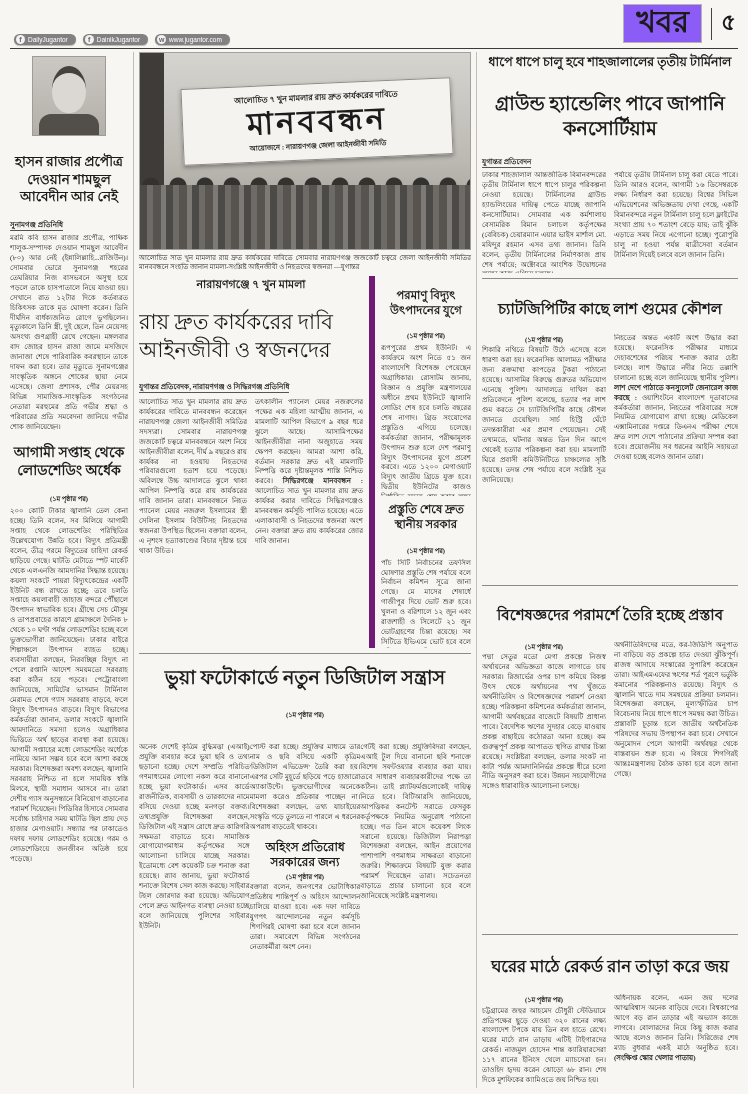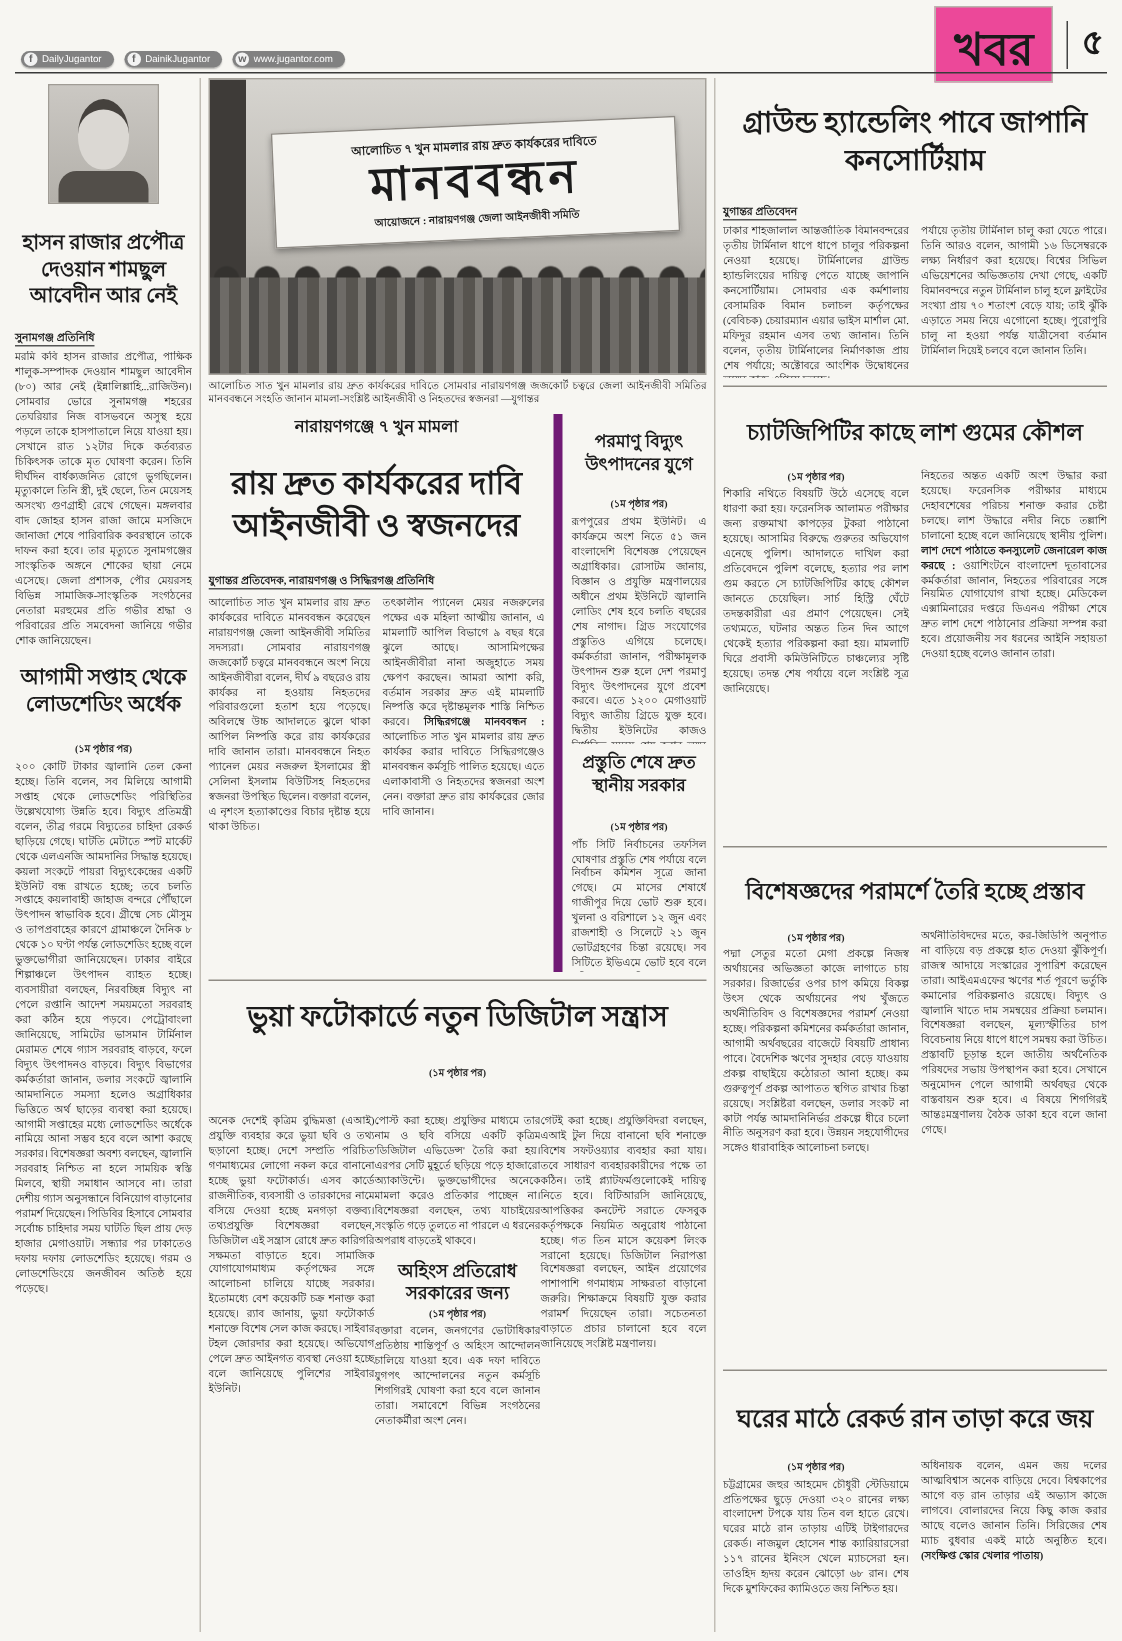--- a/index.html
+++ b/index.html
@@ -12,22 +12,22 @@
         border-bottom:3px solid #111;padding-bottom:1px;font-family:"DejaVu Sans",sans-serif;}
   .dates{margin-left:8px;padding-left:6px;border-left:2px solid #222;font-size:7px;
          line-height:1.5;margin-top:3px;font-family:"DejaVu Sans",sans-serif;}
   .badges{position:absolute;left:2px;top:31px;display:flex;gap:7px;}
   .badge{display:flex;align-items:center;gap:3px;background:#818181;color:#fff;
          border-radius:8px;padding:1px 8px 1px 2px;font-size:6.5px;
          font-family:"Liberation Sans",sans-serif;box-shadow:0 1px 1px rgba(0,0,0,.25);}
   .badge .dot{width:9px;height:9px;border-radius:50%;background:#f2f2f2;color:#666;
          font-size:7px;font-weight:bold;display:flex;align-items:center;justify-content:center;}
   .mast-right{position:absolute;right:0;top:1px;display:flex;align-items:center;gap:9px;}
-  .section-title{font-size:30px;font-weight:900;line-height:1;padding:14px 12px 5px;
-         background:#ec4899;border:1px solid #b9b5ae;font-family:"DejaVu Sans",sans-serif;}
+  .section-title{font-size:30px;font-weight:900;line-height:1;padding:2px 12px 5px;
+         background:#8b5cf6;border:1px solid #b9b5ae;font-family:"DejaVu Sans",sans-serif;}
   .mast-vr{width:1px;height:32px;background:#444;}
   .page-num{font-size:23px;font-weight:700;}
   .top-rule{position:absolute;top:48px;left:10px;right:10px;height:1px;background:#3a3a3a;}
   
   .grid{position:absolute;top:52px;left:10px;right:10px;bottom:6px;display:flex;}
   .vr{width:1px;background:#c2beb6;margin:0 5px;}
   .col-left{width:118px;flex:none;display:flex;flex-direction:column;}
   .col-center{width:332px;flex:none;display:flex;flex-direction:column;}
   .col-right{flex:1;display:flex;flex-direction:column;}
   
@@ -63,21 +63,21 @@
   .banner .b1{font-size:8px;font-weight:700;}
   .banner .bw{font-size:31px;font-weight:900;letter-spacing:3px;line-height:1.15;
       font-family:"DejaVu Sans",sans-serif;}
   .banner .b2{font-size:7px;font-weight:700;}
   .cap{font-size:6.8px;line-height:1.35;text-align:justify;margin:3px 0 5px;flex:none;}
   .story-row{display:flex;height:372px;flex:none;overflow:hidden;}
   .story-main{width:224px;flex:none;display:flex;flex-direction:column;}
   .story-side{flex:1;margin-left:6px;padding-left:6px;border-left:6px solid #701a75;
               display:flex;flex-direction:column;overflow:hidden;}
   .kicker{font-size:11px;font-weight:700;text-align:center;flex:none;}
-  .main-h{font-size:21px;font-weight:700;text-align:center;line-height:1.32;flex:none;}
+  .main-h{font-size:21px;font-weight:400;text-align:left;line-height:1.32;flex:none;}
   .story-main .cols{flex:1;margin-top:2px;}
   .side-h{font-size:11.5px;font-weight:900;text-align:center;line-height:1.3;flex:none;}
   .side-b{flex:none;}
   .pc-h{font-size:19px;font-weight:900;text-align:center;margin-top:4px;flex:none;}
   .pc-cols{display:flex;gap:0;flex:1;overflow:hidden;margin-top:20px;}
   .pc-cols .c{flex:1;min-width:0;}
   .sub-h{font-size:12px;font-weight:900;text-align:center;line-height:1.3;margin:7px 0 1px;}
   
   .r-kicker{font-size:12.5px;font-weight:700;text-align:center;flex:none;margin-top:1px;}
   .r-h1{font-size:19px;font-weight:900;text-align:center;line-height:1.3;flex:none;margin-top:19px;}
@@ -187,20 +187,21 @@
           <div class="jump">(১ম পৃষ্ঠার পর)</div>
           <div>বক্তারা বলেন, জনগণের ভোটাধিকার প্রতিষ্ঠায় শান্তিপূর্ণ ও অহিংস আন্দোলন চালিয়ে যাওয়া হবে। এক দফা দাবিতে যুগপৎ আন্দোলনের নতুন কর্মসূচি শিগগিরই ঘোষণা করা হবে বলে জানান তারা। সমাবেশে বিভিন্ন সংগঠনের নেতাকর্মীরা অংশ নেন।</div>
         </div>
         <div class="c bt">গেটই করা হচ্ছে। প্রযুক্তিবিদরা বলছেন, এআই টুল দিয়ে বানানো ছবি শনাক্তে বিশেষ সফটওয়্যার ব্যবহার করা যায়। তবে সাধারণ ব্যবহারকারীদের পক্ষে তা কঠিন। তাই প্ল্যাটফর্মগুলোকেই দায়িত্ব নিতে হবে। বিটিআরসি জানিয়েছে, আপত্তিকর কনটেন্ট সরাতে ফেসবুক কর্তৃপক্ষকে নিয়মিত অনুরোধ পাঠানো হচ্ছে। গত তিন মাসে কয়েকশ লিংক সরানো হয়েছে। ডিজিটাল নিরাপত্তা বিশেষজ্ঞরা বলছেন, আইন প্রয়োগের পাশাপাশি গণমাধ্যম সাক্ষরতা বাড়ানো জরুরি। শিক্ষাক্রমে বিষয়টি যুক্ত করার পরামর্শ দিয়েছেন তারা। সচেতনতা বাড়াতে প্রচার চালানো হবে বলে জানিয়েছে সংশ্লিষ্ট মন্ত্রণালয়।</div>
       </div>
     </section>
 
     <div class="vr"></div>
 
     <section class="col-right">
+      <div class="r-kicker">ধাপে ধাপে চালু হবে শাহজালালের তৃতীয় টার্মিনাল</div>
       <h1 class="r-h1">গ্রাউন্ড হ্যান্ডেলিং পাবে জাপানি কনসোর্টিয়াম</h1>
       <div class="byl">
         <span>যুগান্তর প্রতিবেদন</span>
       </div>
       <div class="cols t-cols">
         <div class="c bt">ঢাকার শাহজালাল আন্তর্জাতিক বিমানবন্দরের তৃতীয় টার্মিনাল ধাপে ধাপে চালুর পরিকল্পনা নেওয়া হয়েছে। টার্মিনালের গ্রাউন্ড হ্যান্ডলিংয়ের দায়িত্ব পেতে যাচ্ছে জাপানি কনসোর্টিয়াম। সোমবার এক কর্মশালায় বেসামরিক বিমান চলাচল কর্তৃপক্ষের (বেবিচক) চেয়ারম্যান এয়ার ভাইস মার্শাল মো. মফিদুর রহমান এসব তথ্য জানান। তিনি বলেন, তৃতীয় টার্মিনালের নির্মাণকাজ প্রায় শেষ পর্যায়ে; অক্টোবরে আংশিক উদ্বোধনের লক্ষ্যে কাজ এগিয়ে চলছে।</div>
         <div class="c bt">পর্যায়ে তৃতীয় টার্মিনাল চালু করা যেতে পারে। তিনি আরও বলেন, আগামী ১৬ ডিসেম্বরকে লক্ষ্য নির্ধারণ করা হয়েছে। বিশ্বের সিভিল এভিয়েশনের অভিজ্ঞতায় দেখা গেছে, একটি বিমানবন্দরে নতুন টার্মিনাল চালু হলে ফ্লাইটের সংখ্যা প্রায় ৭০ শতাংশ বেড়ে যায়; তাই ঝুঁকি এড়াতে সময় নিয়ে এগোনো হচ্ছে। পুরোপুরি চালু না হওয়া পর্যন্ত যাত্রীসেবা বর্তমান টার্মিনাল দিয়েই চলবে বলে জানান তিনি।</div>
       </div>
 
       <div class="hrule"></div>

